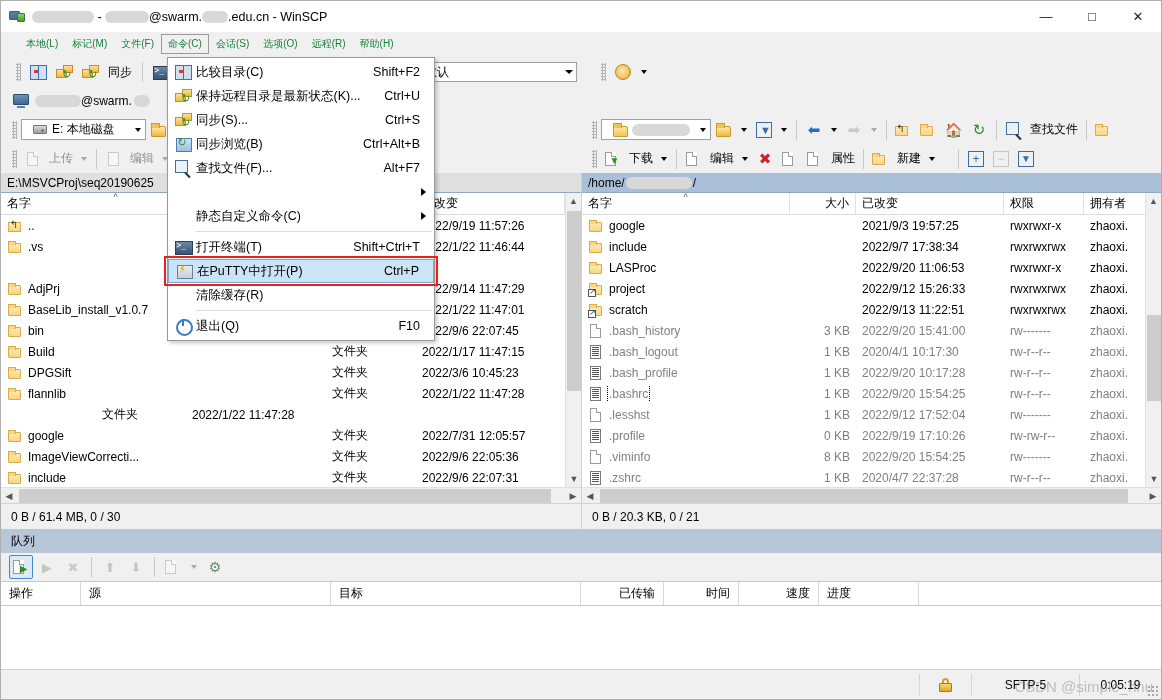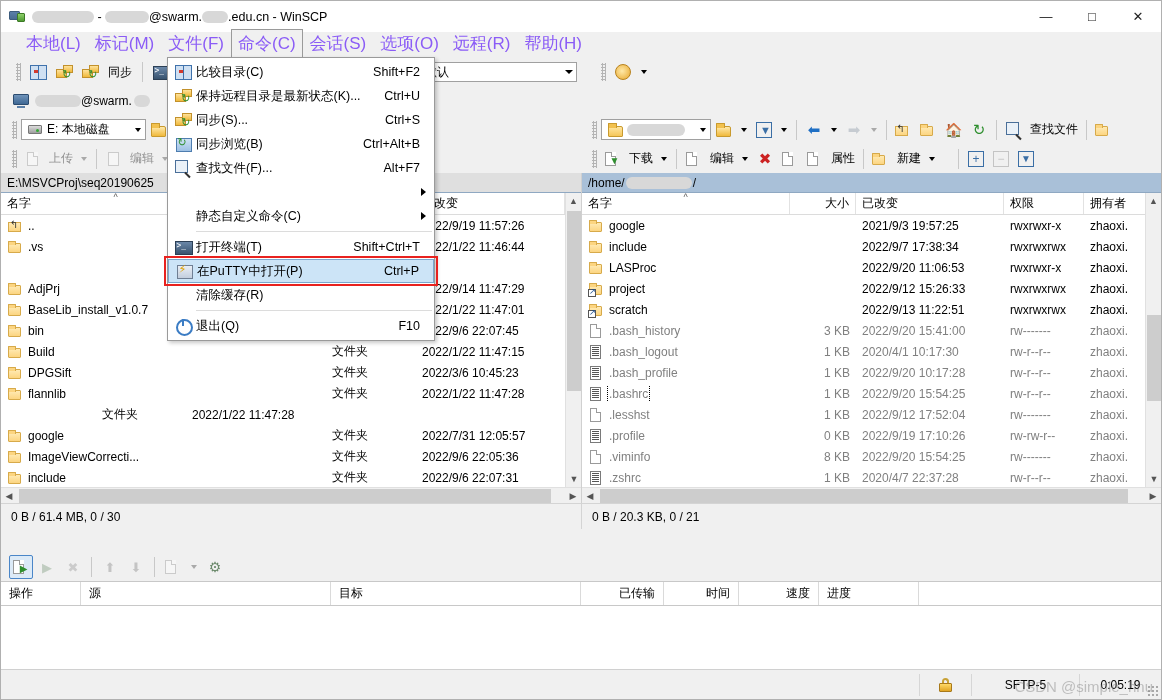--- a/index.html
+++ b/index.html
@@ -57,21 +57,21 @@
     font-size: 13px; color: #222; cursor: default;
   }
 
   
   .menubar {
     position: absolute; left: 0; top: 31px; width: 1160px; height: 24px;
     background: #f0f0f0; display: flex; align-items: center; padding-left: 18px;
     border-bottom: 1px solid #f0f0f0;
   }
   .menuitem {
-    padding: 3px 7px; font-size: 17px; color: #8b5cf6; white-space: nowrap; cursor: default;
+    padding: 3px 7px; font-size: 10px; color: #15803d; white-space: nowrap; cursor: default;
   }
   .menuitem.open { background: #f0f0f0; border: 1px solid #9a9a9a; padding: 2px 6px; }
 
   
   .maintoolbar {
     position: absolute; left: 0; top: 56px; width: 1160px; height: 30px;
     background: #f0f0f0; display: flex; align-items: center; padding-left: 12px; gap: 2px;
   }
   .grip { width: 5px; height: 18px; margin: 0 3px;
     background-image: radial-gradient(circle, #b4b4b4 1px, transparent 1.2px);
@@ -113,21 +113,21 @@
     background: linear-gradient(#6f93ba,#3f6894); border: 1px solid #2c4c70; border-radius: 1px; }
   .pc-icon .base { position: absolute; left: 4px; bottom: 0; width: 8px; height: 2px; background: #5a7fa8; }
 
   .panelbars {
     position: absolute; left: 0; top: 114px; width: 1160px; height: 58px;
     display: flex;
   }
   .pb { width: 580px; height: 58px; background: #f0f0f0; }
   .pbrow { height: 29px; display: flex; align-items: center; padding-left: 8px; gap: 1px; }
   .drivecombo { width: 125px; height: 21px; background: #fff; border: 1px solid #a0a0a0;
-    display: flex; align-items: center; padding-left: 6px; font-size: 12px; position: relative; }
+    display: flex; align-items: center; padding-left: 11px; font-size: 12px; position: relative; }
   .drive-ic { width: 14px; height: 9px; background: linear-gradient(#dcdcdc,#9e9e9e);
     border: 1px solid #777; border-radius: 1px; margin-right: 5px; position: relative; }
   .drive-ic:after { content:""; position:absolute; right:2px; top:3px; width:3px;height:3px;background:#3a3;border-radius:50%; }
   .dis { opacity: 0.42; }
   .tcap { font-size: 12px; padding: 0 3px; }
   .caret { width:0;height:0;border-left:3.5px solid transparent;border-right:3.5px solid transparent;border-top:4px solid #000;margin:0 4px; }
   .caret.dis2 { border-top-color: #a9a9a9; }
 
   
   .panels { position: absolute; left: 0; top: 172px; width: 1160px; height: 330px; display: flex; }
@@ -621,21 +621,21 @@
             </div>
             <div class="row">
               <div class="c name" style="width:230px">
                 <span class="fic">
                   <span class="f"></span>
                 </span>
                 <span class="nm">Build</span>
               </div>
               <div class="c" style="width:95px;justify-content:flex-end"></div>
               <div class="c" style="width:90px">文件夹</div>
-              <div class="c" style="width:149px">2022/1/22  11:47:15</div>
+              <div class="c" style="width:149px">2022/1/17  11:47:15</div>
             </div>
             <div class="row">
               <div class="c name" style="width:230px">
                 <span class="fic">
                   <span class="f"></span>
                 </span>
                 <span class="nm">DPGSift</span>
               </div>
               <div class="c" style="width:95px;justify-content:flex-end"></div>
               <div class="c" style="width:90px">文件夹</div>
@@ -905,20 +905,21 @@
         <div class="ar">▶</div>
       </div>
     </div>
   </div>
 
   <div class="panelstatus">
     <div class="ps">0 B / 61.4 MB,  0 / 30</div>
     <div class="ps right">0 B / 20.3 KB,  0 / 21</div>
   </div>
 
+  <div class="queuecap">队列</div>
   <div class="queuetoolbar">
     <div class="tbtn" style="border:1px solid #4a86c8;background:#dceaf7;">
       <span class="fic">
           <span class="doc"></span>
           <span class="arrow-g">▶</span>
         </span>
     </div>
     <div class="tbtn dis">
       <span style="color:#7f9c7f;font-size:13px;">▶</span>
     </div>

